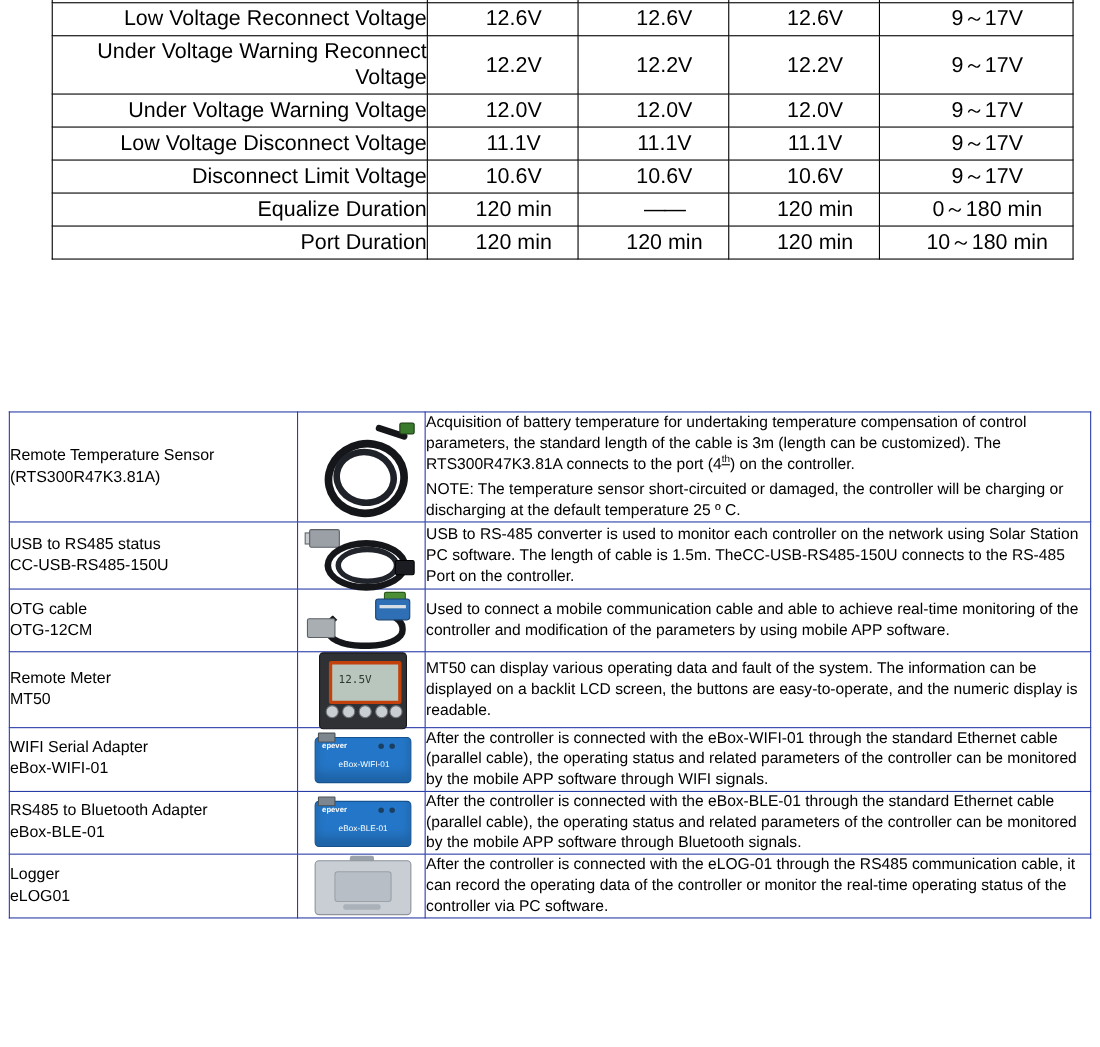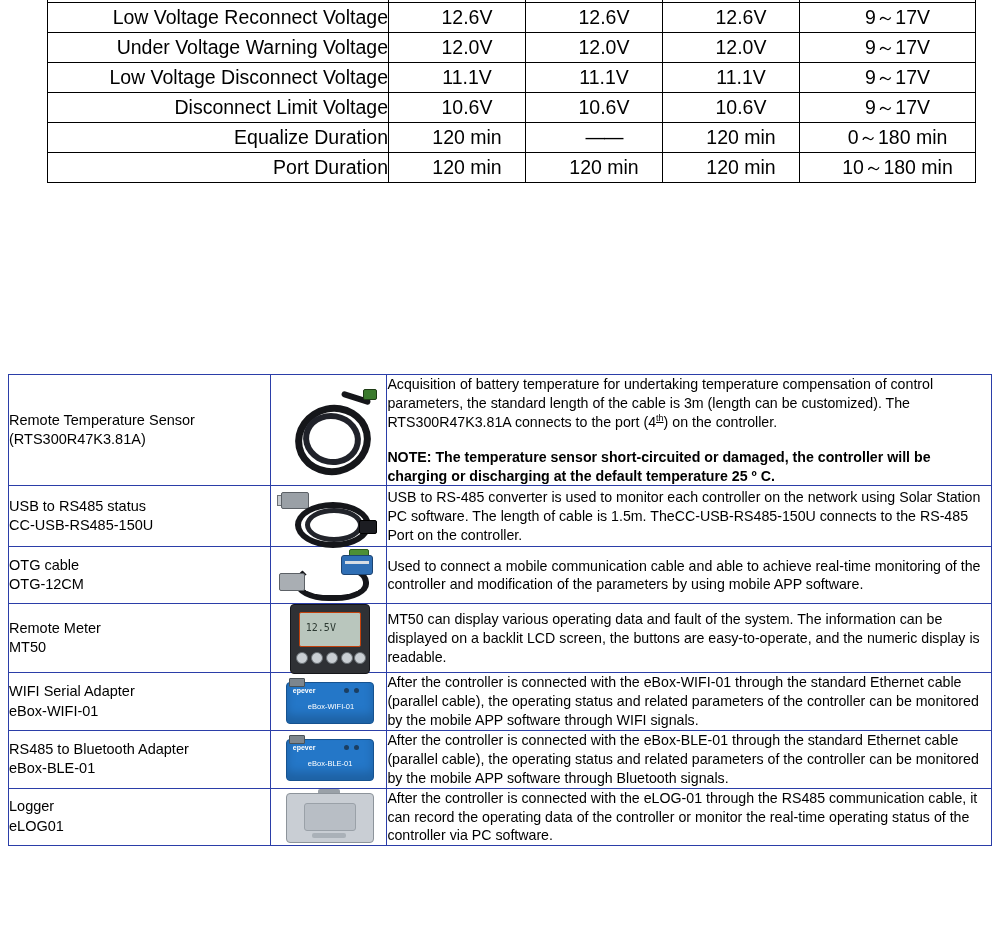--- a/index.html
+++ b/index.html
@@ -95,23 +95,23 @@
     vertical-align: middle;
     padding: 4px 2px;
   }
   td.acc-desc {
     padding: 6px 10px 6px 8px;
     font-size: 14.2px;
     line-height: 1.33;
     vertical-align: middle;
   }
   td.acc-desc .note {
-    font-weight: bold;
+    font-weight: normal;
     display: block;
-    margin-top: 16px;
+    margin-top: 4px;
   }
   sup { font-size: 9px; text-decoration: underline; }
 
   
   .img-box {
     position: relative;
     margin: 0 auto;
   }
 
   
@@ -247,21 +247,21 @@
     width: 78px; height: 68px;
     background: #2f3135;
     border: 1px solid #15161a;
     border-radius: 4px;
   }
   .mt50 .lcd {
     position: absolute;
     left: 9px; top: 8px;
     width: 60px; height: 33px;
     background: #b9c6bd;
-    border: 1px solid #c2410c;
+    border: 3px solid #c2410c;
     border-radius: 2px;
   }
   .mt50 .lcd span {
     position: absolute;
     left: 6px; top: 9px;
     font-size: 10px;
     color: #2d3a33;
     font-family: "DejaVu Sans Mono", monospace;
   }
   .mt50 .btn {
@@ -378,20 +378,27 @@
         <td class="val">9～17V</td>
       </tr>
       <tr>
         <td class="label">Low Voltage Reconnect Voltage</td>
         <td class="val">12.6V</td>
         <td class="val">12.6V</td>
         <td class="val">12.6V</td>
         <td class="val">9～17V</td>
       </tr>
       <tr>
+        <td class="label">Under Voltage Warning Reconnect Voltage</td>
+        <td class="val">12.2V</td>
+        <td class="val">12.2V</td>
+        <td class="val">12.2V</td>
+        <td class="val">9～17V</td>
+      </tr>
+      <tr>
         <td class="label">Under Voltage Warning Voltage</td>
         <td class="val">12.0V</td>
         <td class="val">12.0V</td>
         <td class="val">12.0V</td>
         <td class="val">9～17V</td>
       </tr>
       <tr>
         <td class="label">Low Voltage Disconnect Voltage</td>
         <td class="val">11.1V</td>
         <td class="val">11.1V</td>

